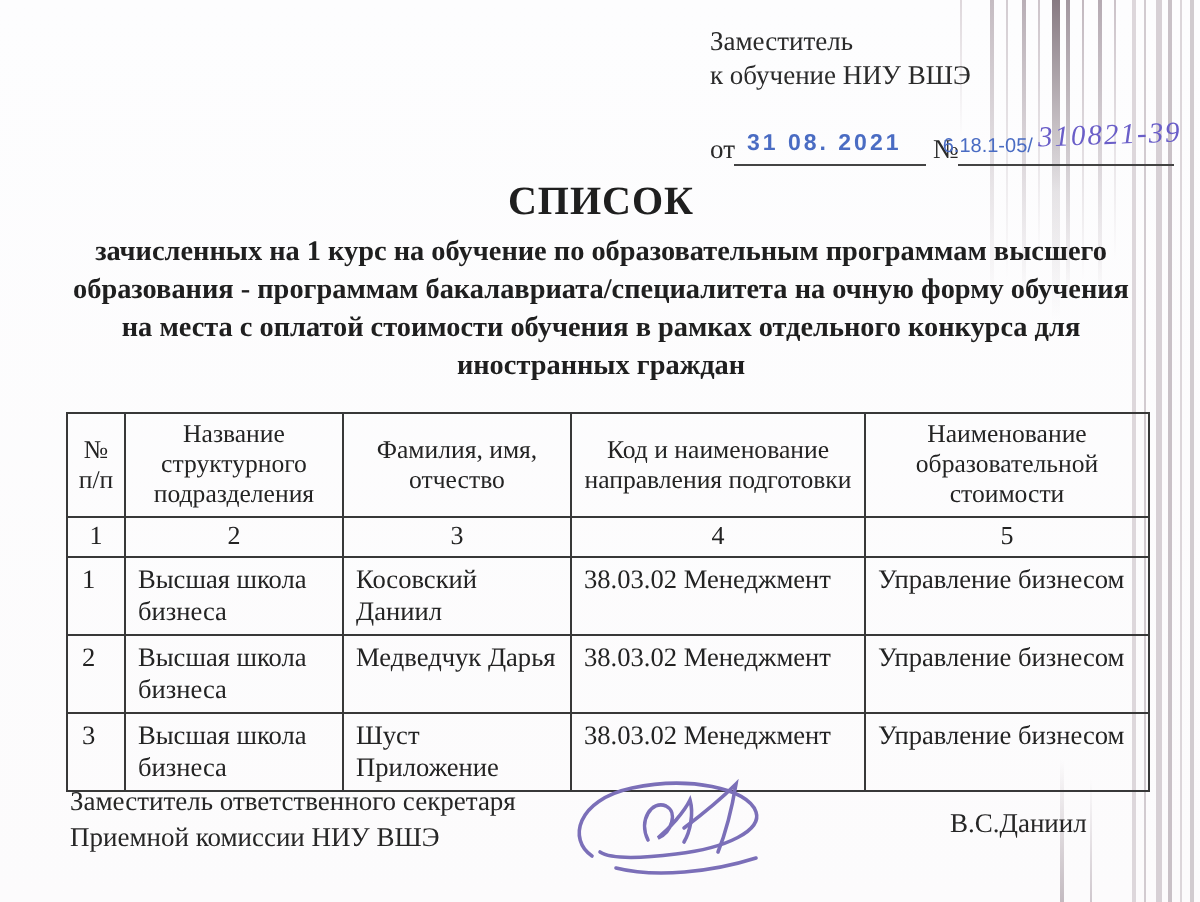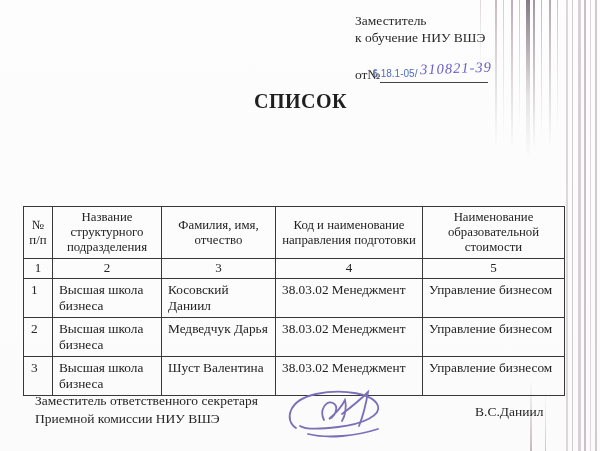--- a/index.html
+++ b/index.html
@@ -103,21 +103,21 @@
     text-align: center;
     font-weight: bold;
     color: #1f1f1f;
   }
   .title-heading { font-size: 20px; letter-spacing: 0.5px; margin-bottom: 4px; }
   .title-body { font-size: 14.2px; line-height: 19px; }
 
   
   table.doc {
     position: absolute;
-    left: 23px;
+    left: 33px;
     top: 206px;
     width: 541px;
     border-collapse: collapse;
     table-layout: fixed;
     font-size: 13px;
     color: #232323;
   }
   table.doc td, table.doc th {
     border: 1px solid #383838;
     font-weight: normal;
@@ -176,30 +176,34 @@
   <div class="stripe s15 full"></div>
   <div class="stripe s16 full"></div>
   <div class="stripe s17"></div>
   <div class="stripe s18"></div>
 
   <div class="hdr">
     <div>Заместитель</div>
     <div>к обучение НИУ ВШЭ</div>
     <div class="hdr-line3">
       <span>от</span>
+      <span class="u-line u-date">
+        <span class="stamp-date">31 08. 2021</span>
+      </span>
       <span>№</span>
       <span class="u-line u-num">
         <span class="num-printed">6.18.1-05/</span>
         <span class="num-hand">310821-39</span>
       </span>
     </div>
   </div>
 
   <div class="title-block">
     <div class="title-heading">СПИСОК</div>
+    <div class="title-body">зачисленных на 1 курс на обучение по образовательным программам высшего образования - программам бакалавриата/специалитета  на очную форму обучения на места с оплатой стоимости обучения в рамках отдельного конкурса для иностранных граждан</div>
   </div>
 
   <table class="doc">
     <colgroup>
       <col style="width:29px">
         <col style="width:109px">
         <col style="width:114px">
         <col style="width:147px">
         <col style="width:142px">
     </colgroup>
@@ -228,21 +232,21 @@
       <tr class="drow">
         <td class="cnum">2</td>
         <td>Высшая школа бизнеса</td>
         <td>Медведчук Дарья</td>
         <td>38.03.02 Менеджмент</td>
         <td>Управление бизнесом</td>
       </tr>
       <tr class="drow">
         <td class="cnum">3</td>
         <td>Высшая школа бизнеса</td>
-        <td>Шуст Валентина</td>
+        <td>Шуст Приложение</td>
         <td>38.03.02 Менеджмент</td>
         <td>Управление бизнесом</td>
       </tr>
     </tbody>
   </table>
 
   <div class="footer-left">
     <div>Заместитель ответственного секретаря</div>
     <div>Приемной комиссии НИУ ВШЭ</div>
   </div>

